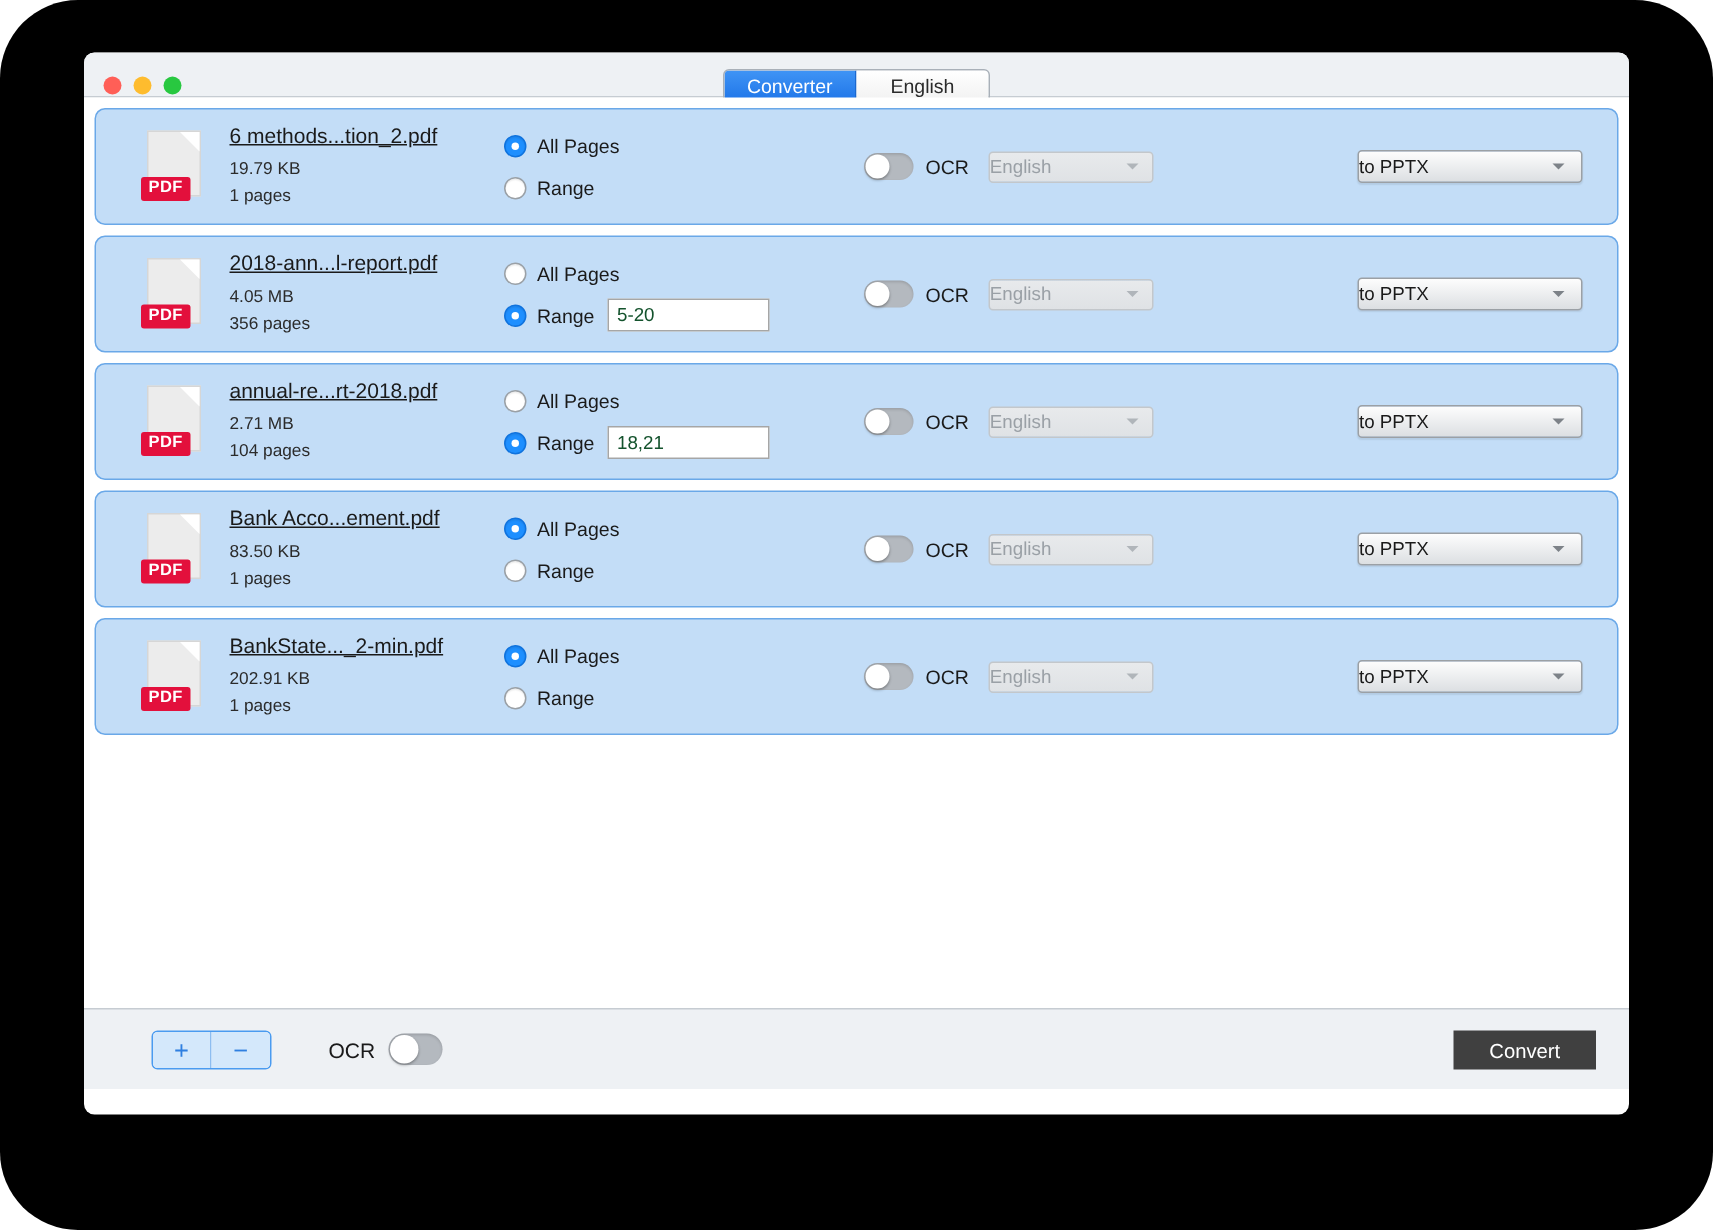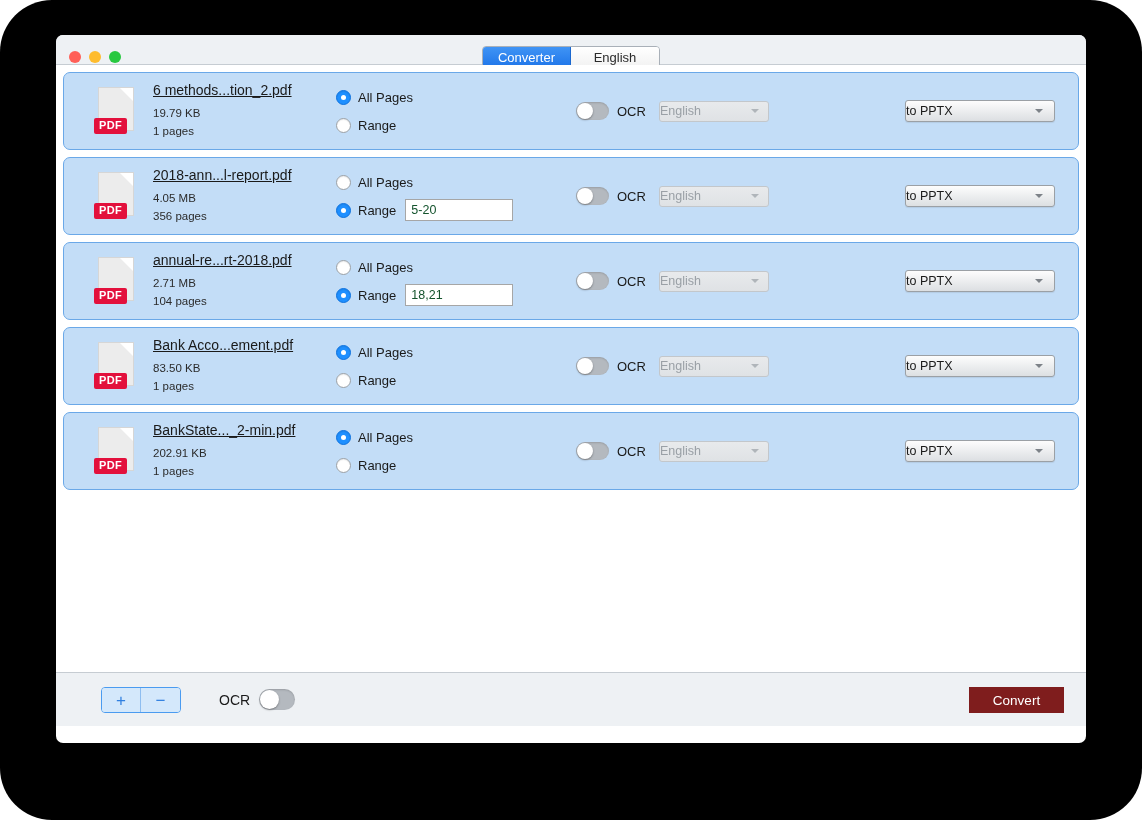--- a/index.html
+++ b/index.html
@@ -333,21 +333,21 @@
   .ocr-bottom .ocr-text { margin-left: 0; margin-right: 9px; font-size: 14px; }
   .ocr-bottom .toggle { width: 36px; height: 21px; border-radius: 11px; }
   .ocr-bottom .toggle .knob { width: 19px; height: 19px; }
 
   .convert-button {
     position: absolute;
     right: 22px;
     top: 14px;
     width: 95px;
     height: 26px;
-    background: #7f1d1d;
+    background: #404040;
     color: #ffffff;
     font-size: 13.5px;
     display: flex;
     align-items: center;
     justify-content: center;
     cursor: default;
   }
 </style>
 </head>
 <body>

